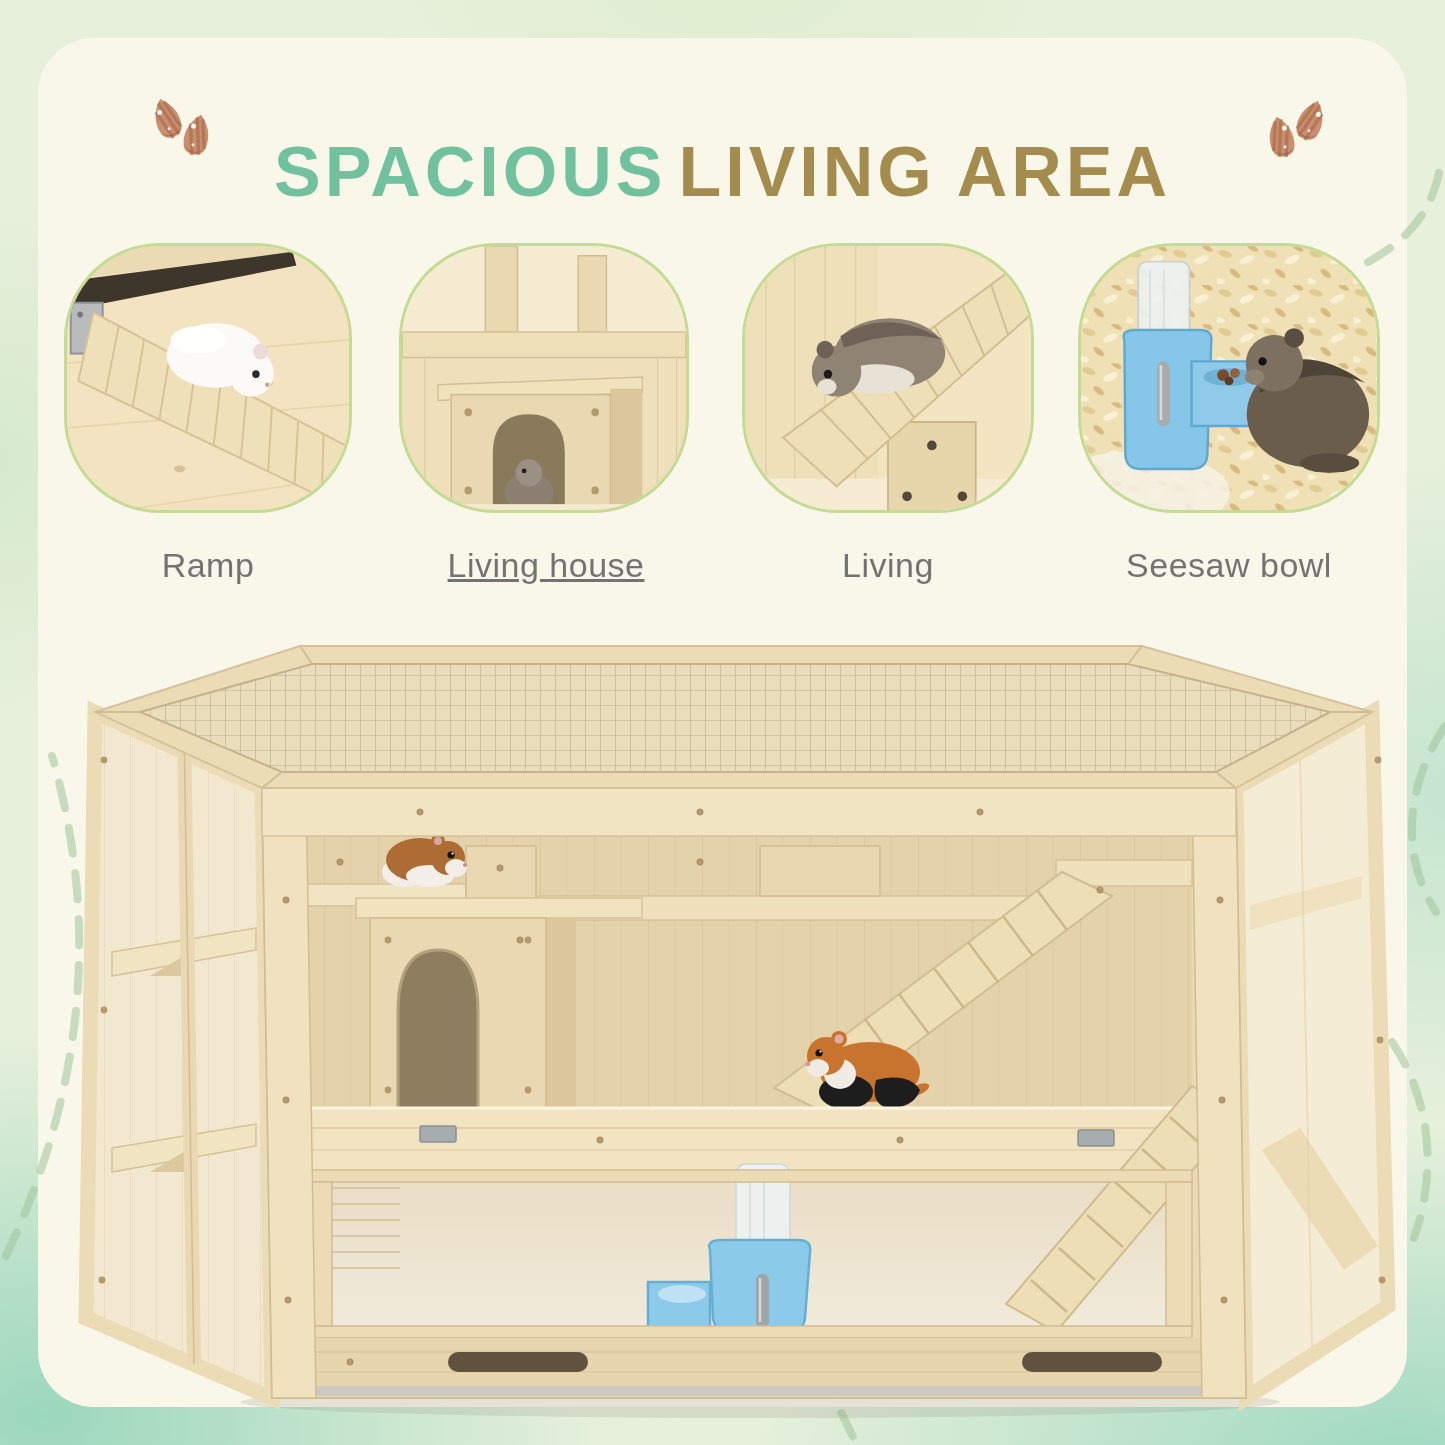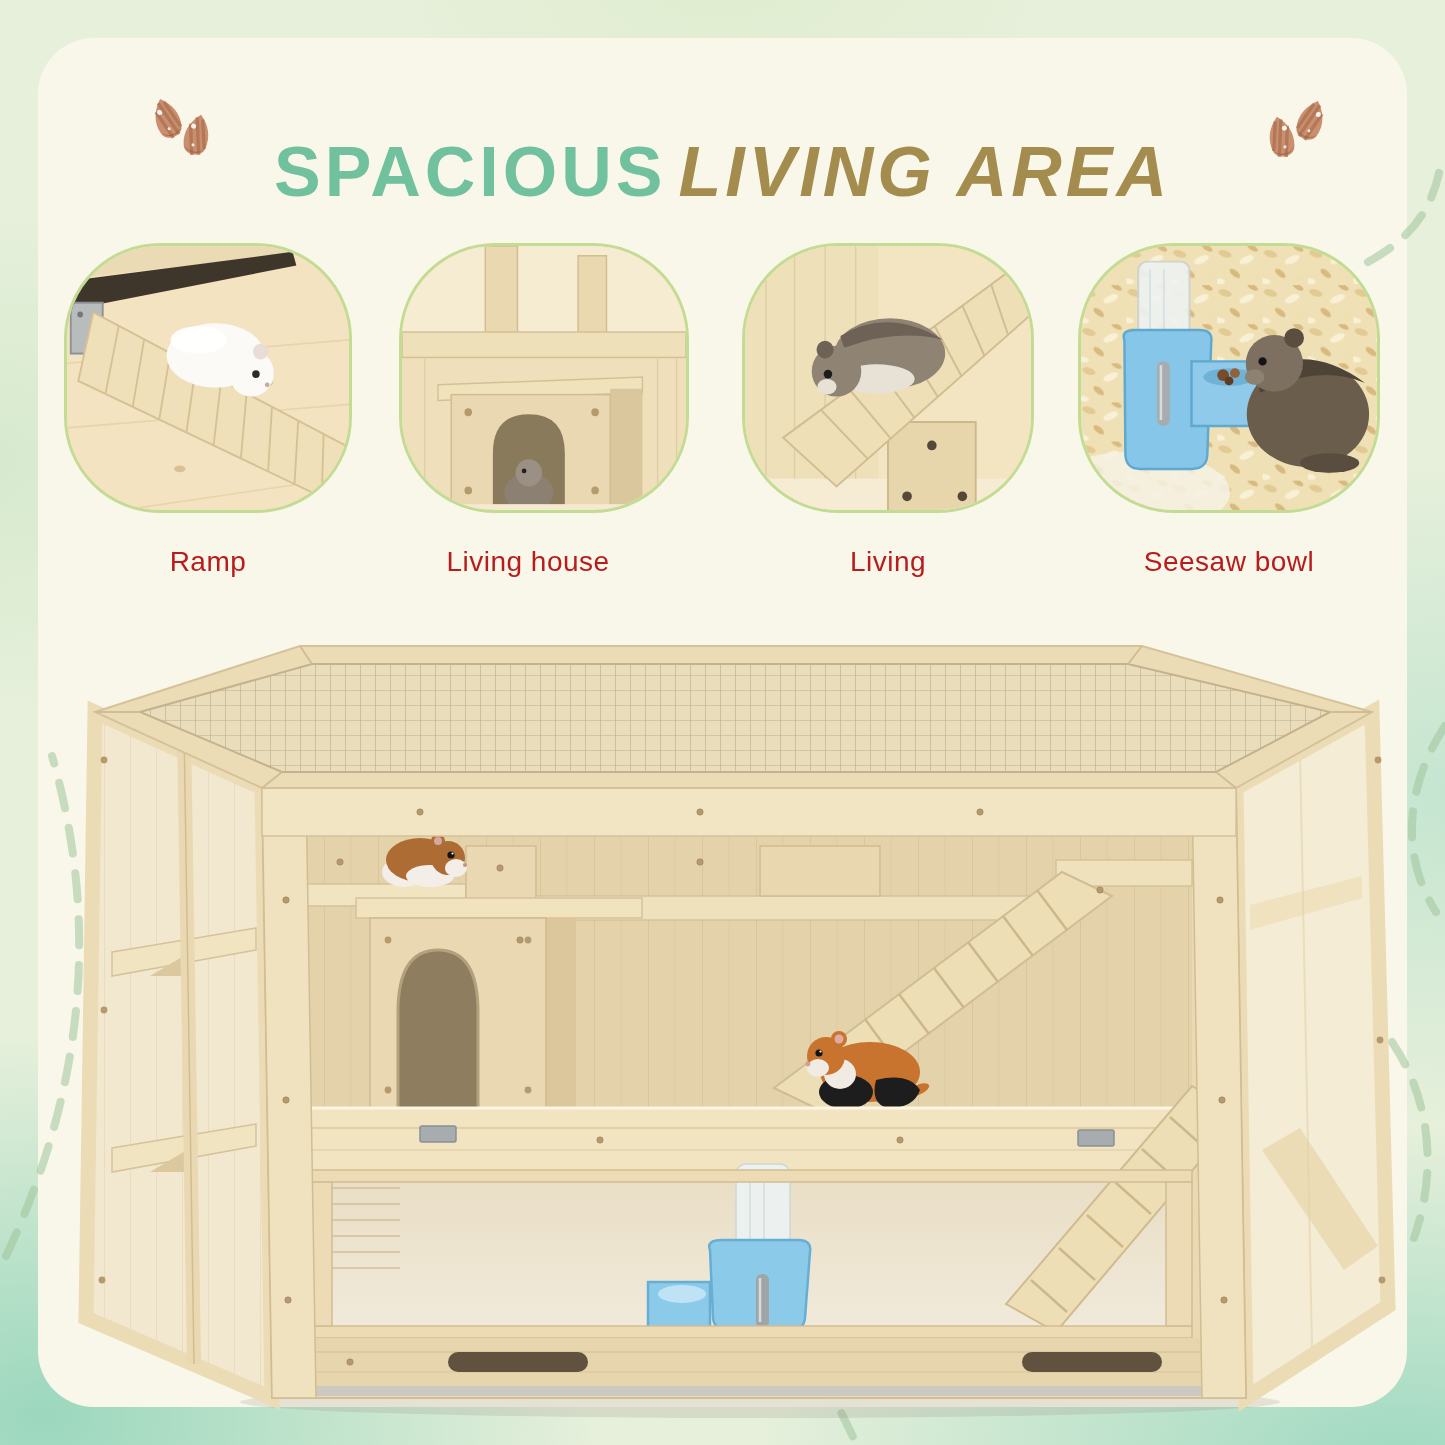--- a/index.html
+++ b/index.html
@@ -17,40 +17,40 @@
   .panel{
     position:absolute;left:38px;top:38px;right:38px;bottom:38px;
     background:#f9f7ea;border-radius:56px;
   }
   .decor-svg{position:absolute;left:0;top:0;width:1445px;height:1445px;pointer-events:none;}
   .header-title{
     position:absolute;left:0;top:90px;width:1445px;text-align:center;
     font-size:70px;font-weight:bold;letter-spacing:4px;line-height:1;white-space:nowrap;
   }
   .title-part1{color:#72c19e;}
-  .title-part2{color:#a38c4d;margin-left:12px;font-style:italic;}
+  .title-part2{color:#a38c4d;margin-left:12px;}
   .almonds{position:absolute;width:84px;height:84px;}
   .almonds.left{left:146px;top:90px;}
   .almonds.right{left:1248px;top:92px;transform:scaleX(-1);}
   .card{
     position:absolute;top:243px;height:270px;margin:0;
     border:3px solid #c3dc93;border-radius:96px;overflow:hidden;
     background:#f0e0bc;box-sizing:border-box;
   }
   .card svg{display:block;width:100%;height:100%;}
   .card1{left:64px;width:288px;}
   .card2{left:399px;width:290px;}
   .card3{left:742px;width:292px;}
   .card4{left:1078px;width:302px;}
   .caption{
     position:absolute;top:546px;height:50px;margin:0;
-    text-align:center;font-size:28px;color:#b91c1c;letter-spacing:.5px;
+    text-align:center;font-size:34px;color:#737373;letter-spacing:.5px;
   }
   .cap1{left:64px;width:288px;}
-  .cap2{left:383px;width:290px;}
+  .cap2{left:401px;width:290px;text-decoration:underline;}
   .cap3{left:742px;width:292px;}
   .cap4{left:1078px;width:302px;}
   .product{position:absolute;left:0;top:0;width:1445px;height:1445px;}
 </style>
 </head>
 <body>
 
 <div class="panel"></div>
 
 <svg class="decor-svg" viewBox="0 0 1445 1445">

